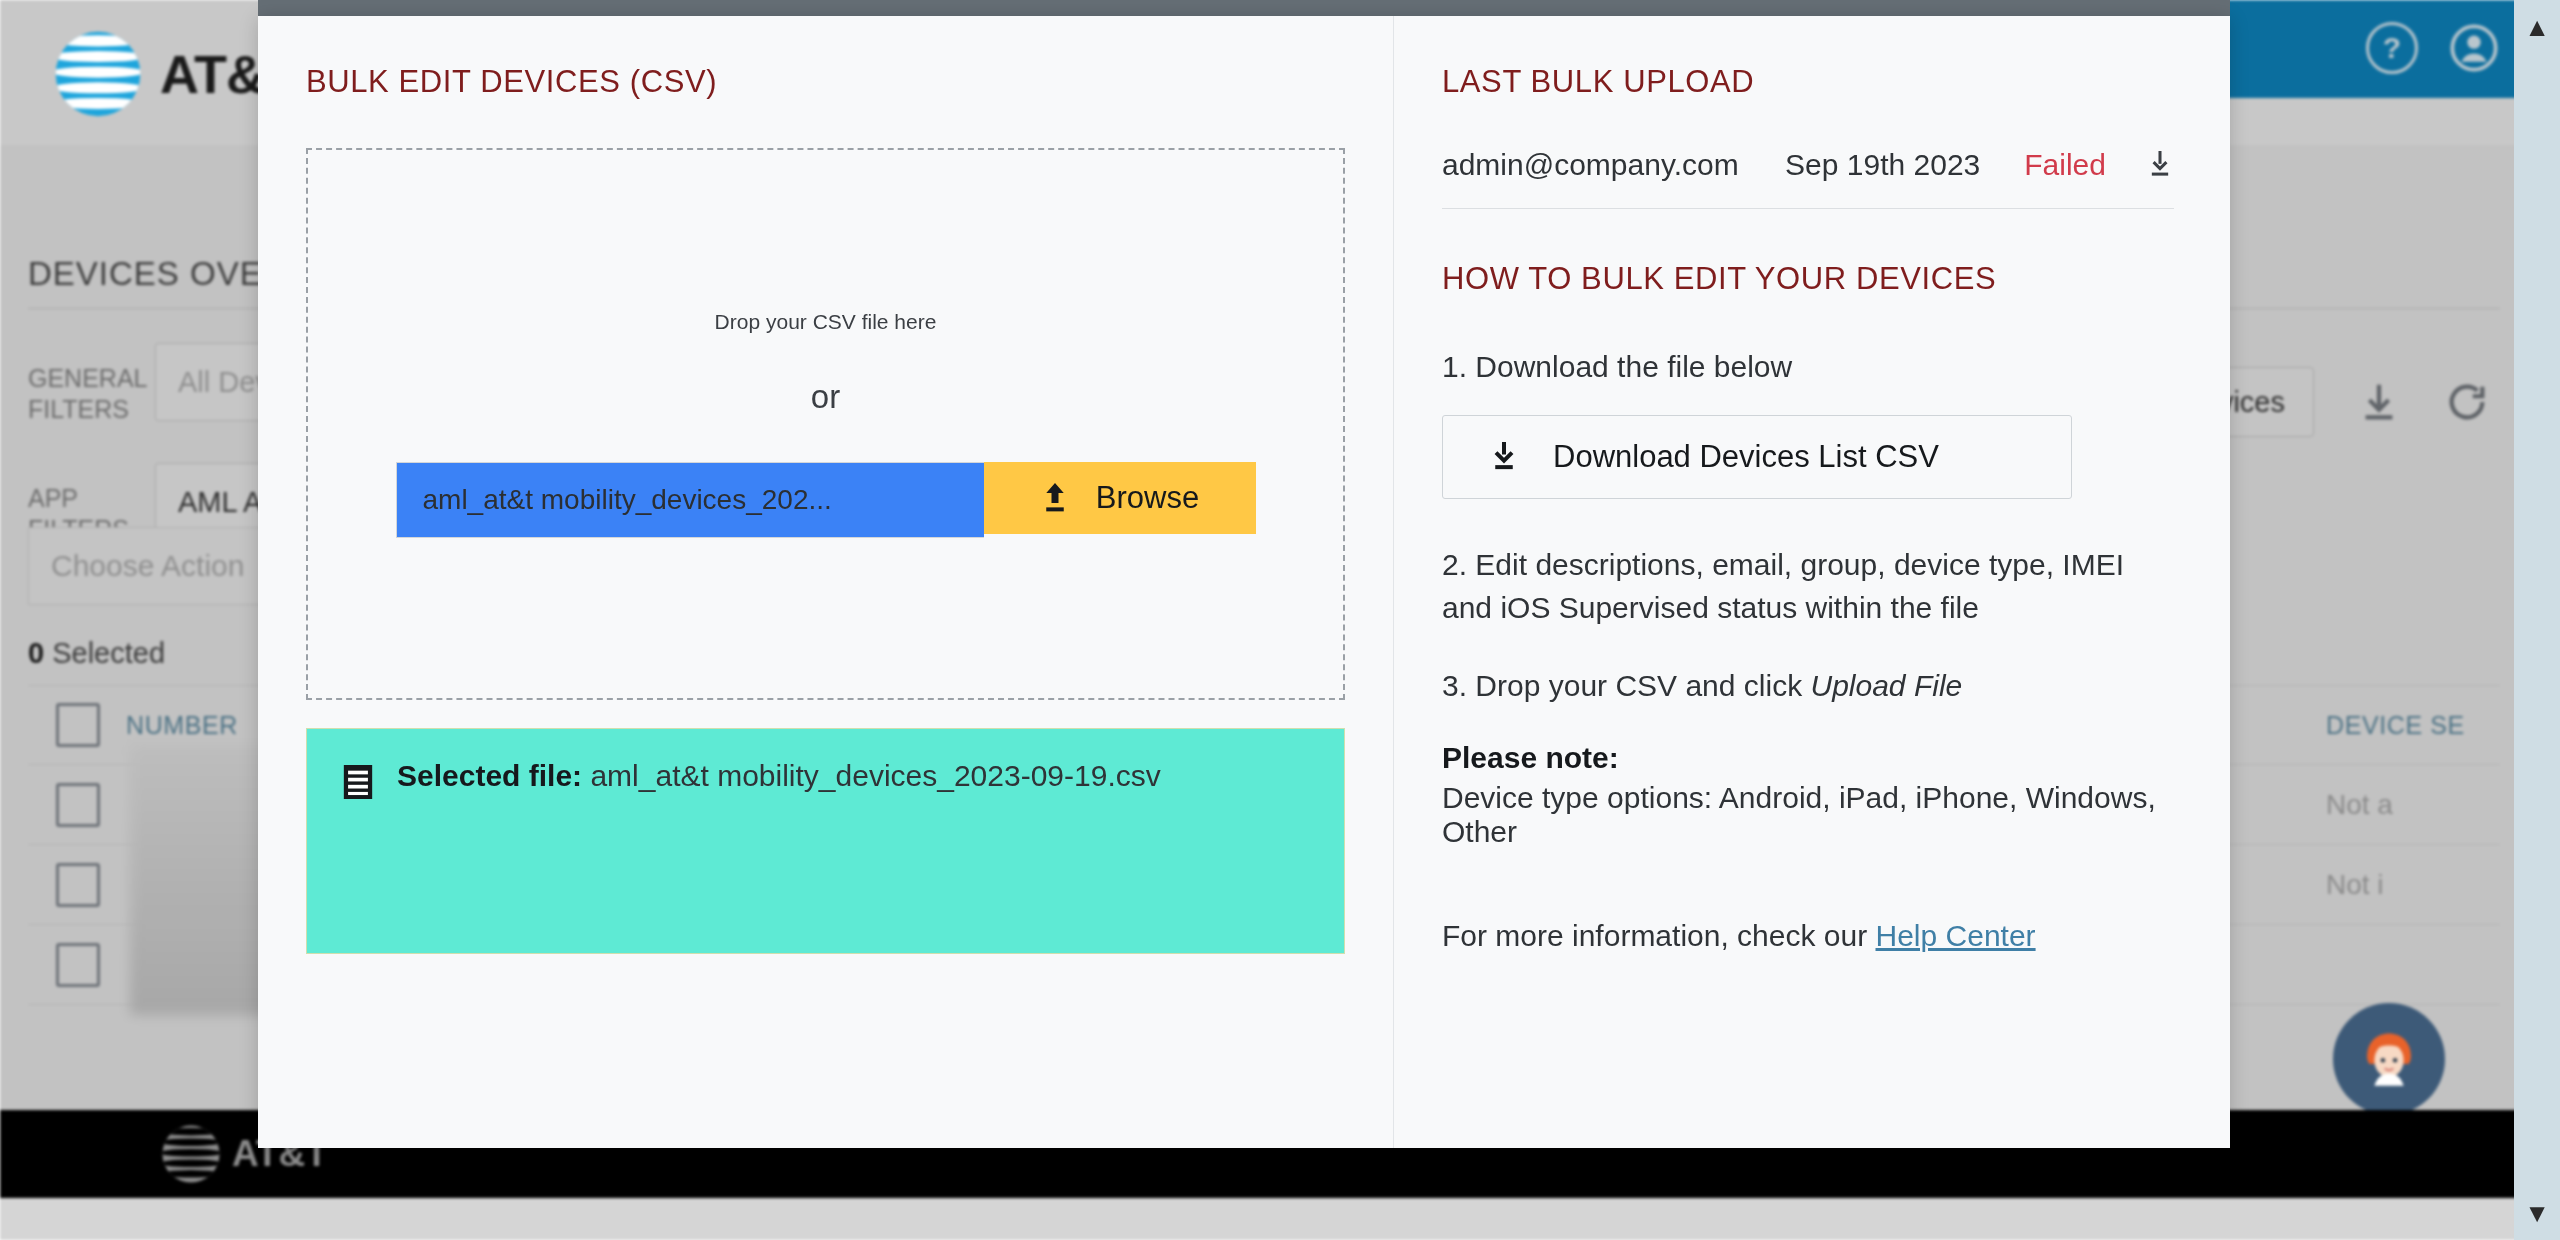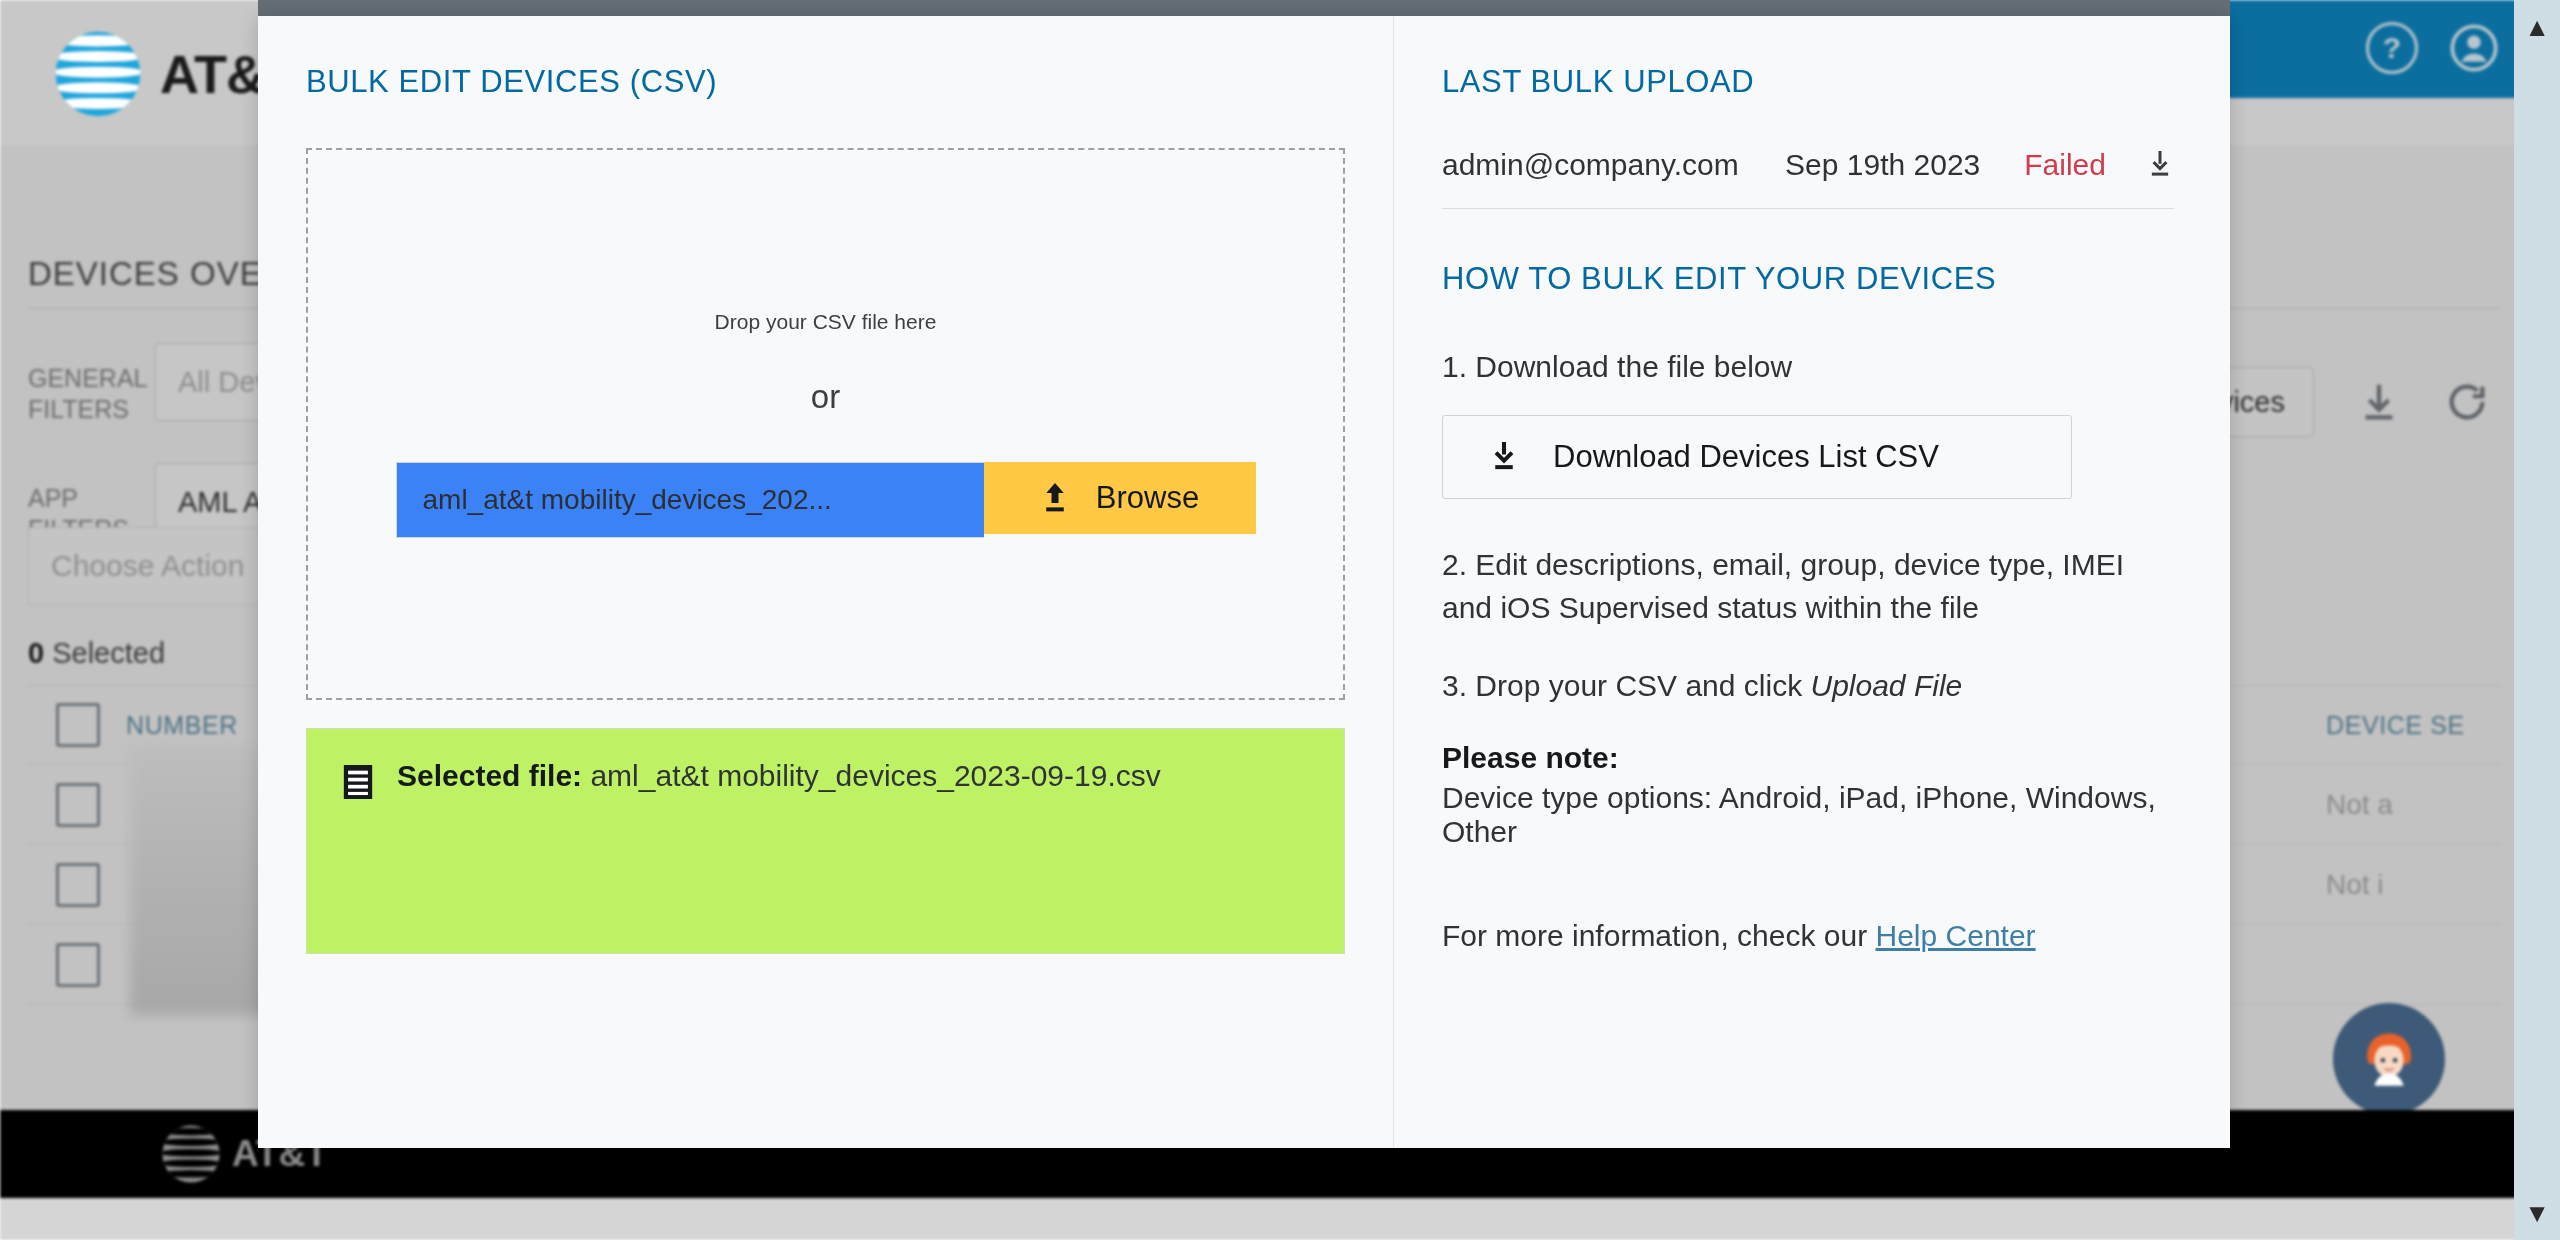--- a/index.html
+++ b/index.html
@@ -163,21 +163,21 @@
   #modal-body {
     flex: 1; display: flex; padding: 0;
   }
   .col-left {
     width: 1136px; padding: 48px 48px 0 48px;
     border-right: 1px solid #e2e5e8;
   }
   .col-right { flex: 1; padding: 48px 56px 0 48px; }
 
   .section-title {
-    font-size: 31px; color: #0369a1; letter-spacing: .6px;
+    font-size: 31px; color: #7f1d1d; letter-spacing: .6px;
     margin-bottom: 48px; font-weight: 400;
   }
 
   
   .dropzone {
     border: 2px dashed #9aa0a6; height: 552px;
     display: flex; flex-direction: column;
     align-items: center; justify-content: center; gap: 0;
     background: #f8f9fa;
   }
@@ -193,21 +193,21 @@
   .browse-btn {
     width: 272px; height: 72px; background: #ffc845;
     display: flex; align-items: center; justify-content: center; gap: 26px;
     font-size: 31px; color: #16191c; cursor: pointer;
   }
   .upl-ico { width: 30px; height: 34px; }
 
   
   .selected-banner {
     margin-top: 28px; height: 226px;
-    background: #bef264; border: 1px solid #cfdfae;
+    background: #5eead4; border: 1px solid #cfdfae;
     padding: 30px 34px;
   }
   .sb-line { display: flex; align-items: flex-start; gap: 22px; }
   .file-ico { width: 34px; height: 38px; flex: none; margin-top: 4px; }
   .sb-text { font-size: 30px; color: #2f3337; }
   .sb-text b { color: #16191c; }
 
   
   .upload-hist-row {
     display: flex; align-items: center; font-size: 30px;

